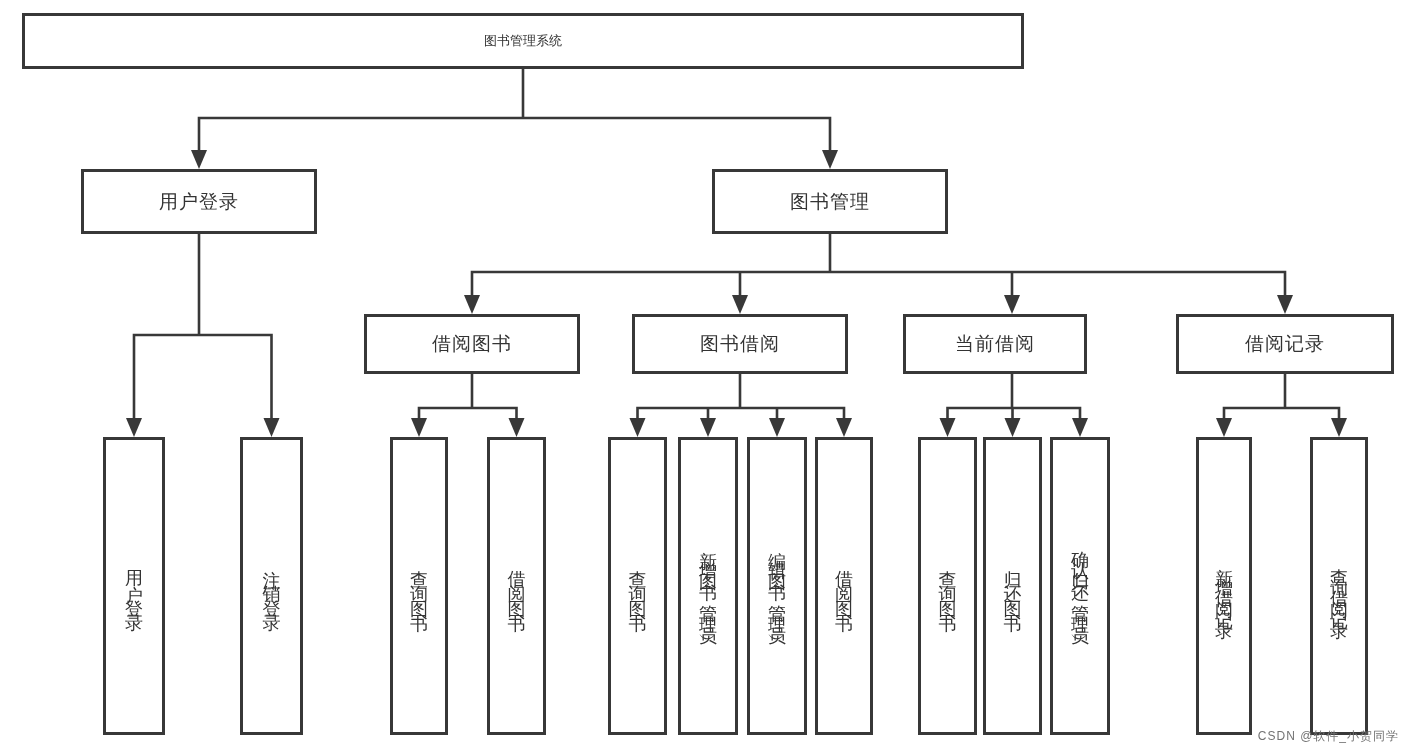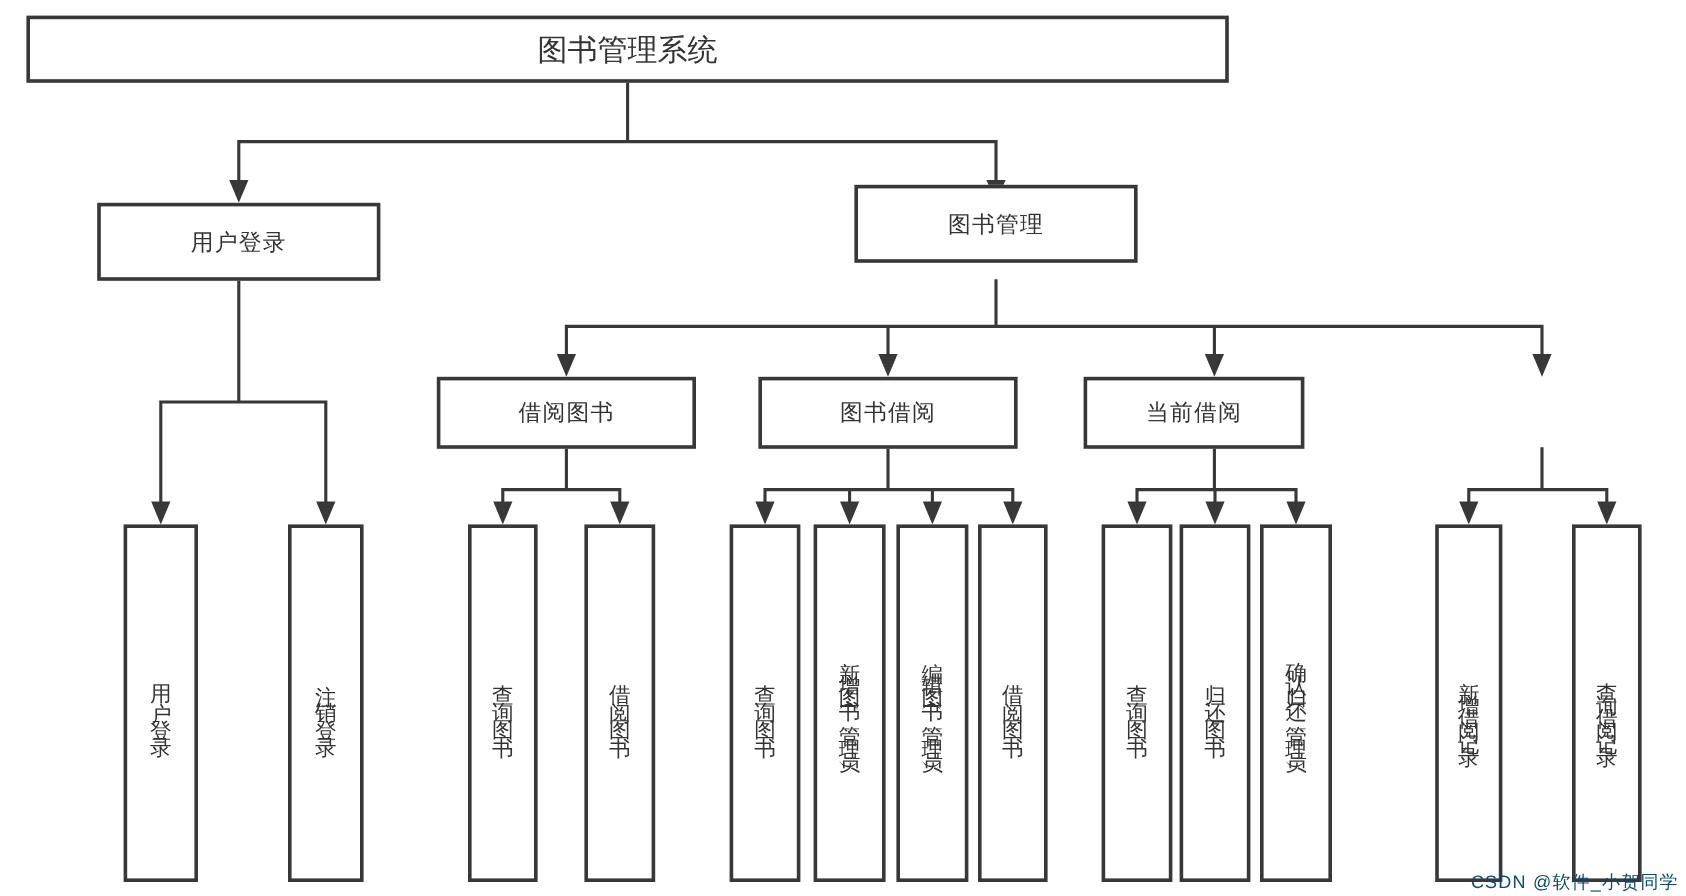--- a/index.html
+++ b/index.html
@@ -14,37 +14,37 @@
   .node{
     position:absolute;
     box-sizing:border-box;
     border:3px solid #383838;
     background:#ffffff;
     display:flex;align-items:center;justify-content:center;
     color:#333333;
     z-index:1;
   }
   .h-node{font-size:19px;letter-spacing:1px;}
-  .root{font-size:25px;justify-content:center;}
+  .root{font-size:13px;justify-content:center;}
   .leaf{top:437px;height:298px;}
   .vtext{
     writing-mode:vertical-lr;
     text-orientation:mixed;
     font-size:18px;
     letter-spacing:0.82em;
     line-height:1;
     color:#333333;
     white-space:nowrap;
   }
   .vtext.long{letter-spacing:0.60em;}
   #watermark{
     position:absolute;
     right:6px;bottom:2px;
-    font-size:15px;
-    color:#0c4a6e;
+    font-size:12px;
+    color:#737373;
     letter-spacing:1px;
     z-index:2;
   }
 </style>
 </head>
 <body>
 
 <div id="stage">
 
   <svg id="wires" viewBox="0 0 1405 747" xmlns="http://www.w3.org/2000/svg">
@@ -70,32 +70,35 @@
       <polygon points="1331,418 1347,418 1339,437" fill="#383838"></polygon>
     </svg>
 
   <div class="node root" style="left:22px;top:13px;width:1002px;height:56px">
     <span>图书管理系统</span>
   </div>
 
   <div class="node h-node" style="left:81px;top:169px;width:236px;height:65px">
     <span>用户登录</span>
   </div>
-  <div class="node h-node" style="left:712px;top:154px;width:236px;height:65px">
+  <div class="node h-node" style="left:712px;top:169px;width:236px;height:65px">
     <span>图书管理</span>
   </div>
 
   <div class="node h-node" style="left:364px;top:314px;width:216px;height:60px">
     <span>借阅图书</span>
   </div>
   <div class="node h-node" style="left:632px;top:314px;width:216px;height:60px">
     <span>图书借阅</span>
   </div>
   <div class="node h-node" style="left:903px;top:314px;width:184px;height:60px">
     <span>当前借阅</span>
+  </div>
+  <div class="node h-node" style="left:1176px;top:314px;width:218px;height:60px">
+    <span>借阅记录</span>
   </div>
 
   <div class="node leaf" style="left:103px;width:62px">
     <span class="vtext">用户登录</span>
   </div>
   <div class="node leaf" style="left:240px;width:63px">
     <span class="vtext">注销登录</span>
   </div>
 
   <div class="node leaf" style="left:390px;width:58px">

